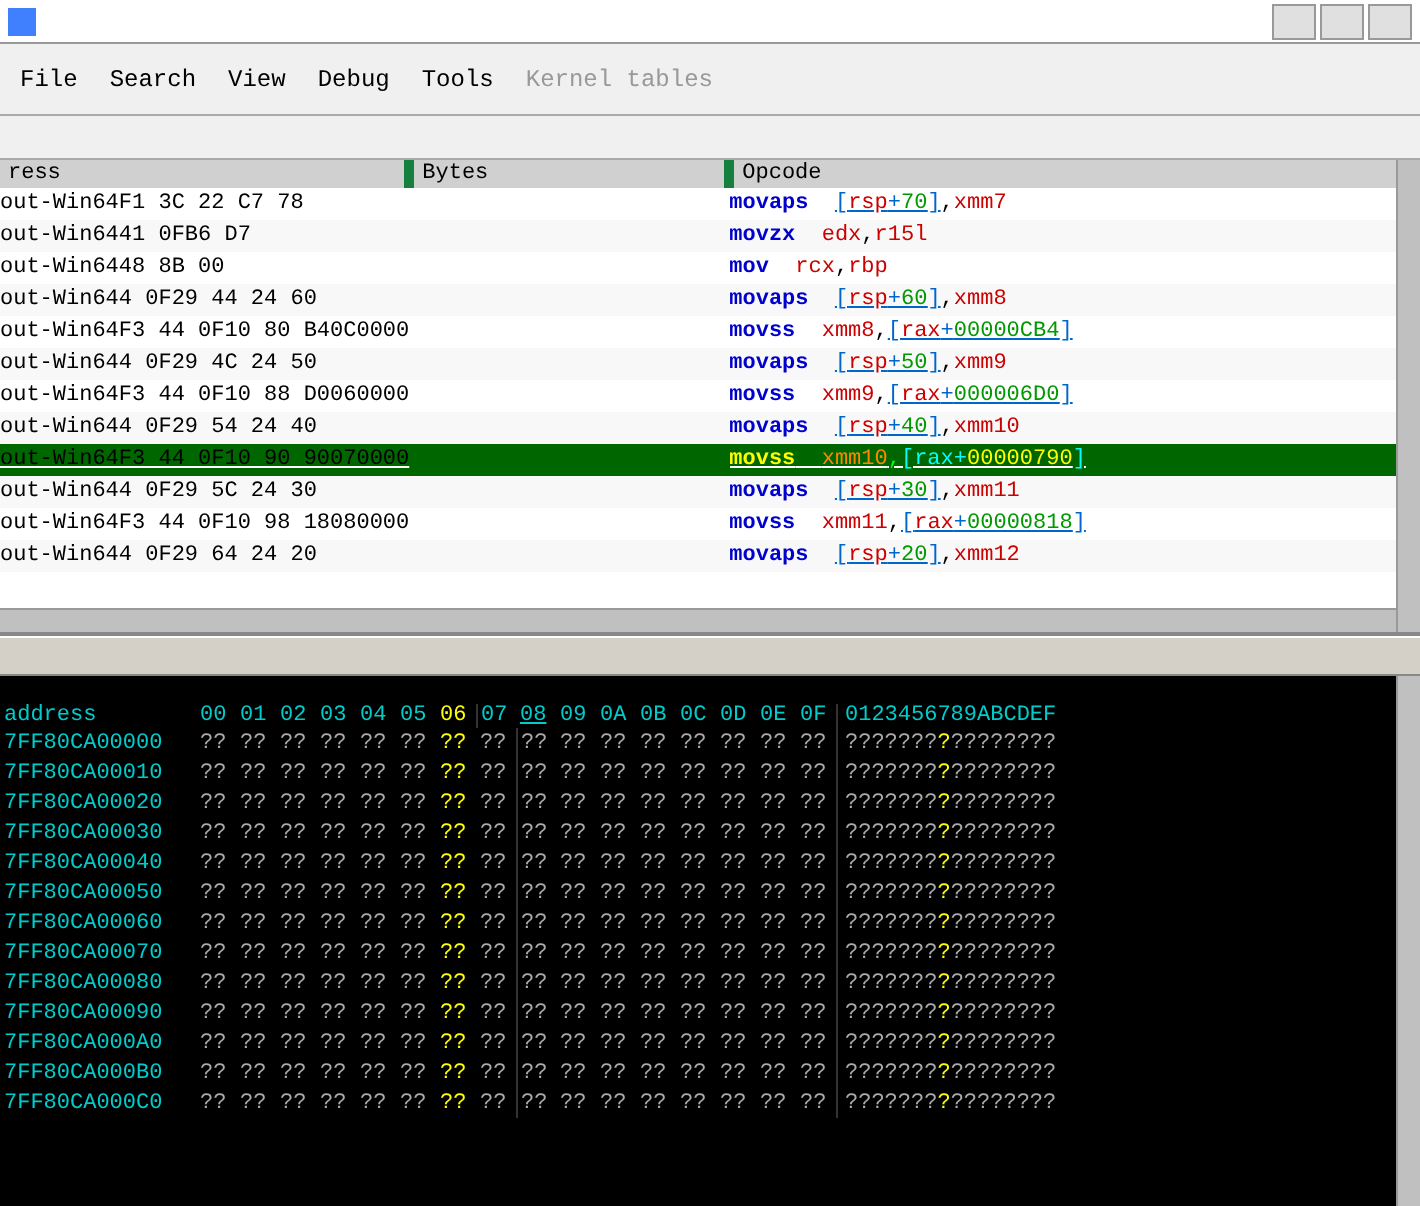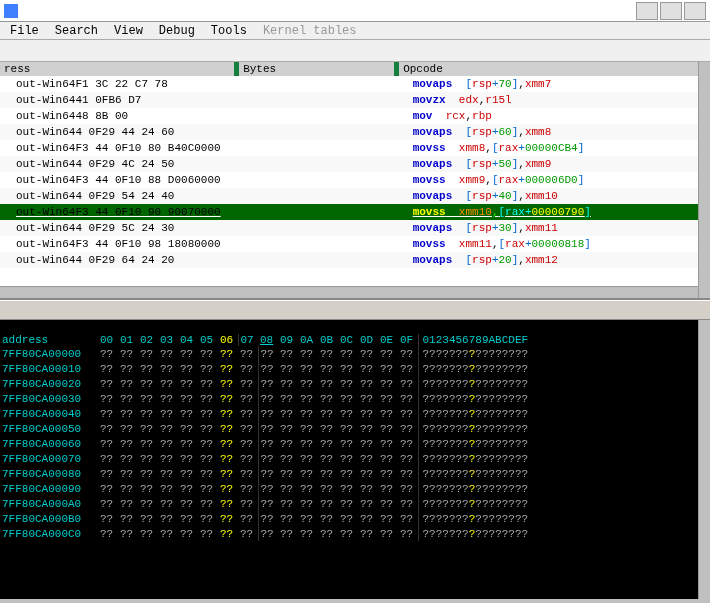--- a/index.html
+++ b/index.html
@@ -50,21 +50,21 @@
       display: flex;
       align-items: center;
       justify-content: center;
     }
 
     
     .menu-bar {
       background: #f0f0f0;
       display: flex;
       align-items: center;
-      height: 18px;
+      height: 36px;
       padding: 0 2px;
       border-bottom: 1px solid #aaa;
       gap: 0;
     }
     .menu-item {
       padding: 2px 8px;
       font-size: 12px;
       cursor: pointer;
       color: #000;
     }
@@ -110,42 +110,42 @@
       padding: 1px 4px;
       font-weight: normal;
       border-right: 5px solid #15803d;
       font-size: 11px;
       color: #000;
     }
     .disasm-row {
       height: 16px;
     }
     .disasm-row td {
-      padding: 0 16px;
+      padding: 0 0;
       font-size: 11px;
       white-space: nowrap;
       overflow: hidden;
     }
     .disasm-row.selected {
       background: #006600 !important;
       color: #ffffff !important;
       text-decoration: underline;
     }
     .disasm-row.selected .col-op { color: #ffff00 !important; }
     .disasm-row.selected .col-args { color: #00ff00 !important; }
     .disasm-row:not(.selected):nth-child(odd) { background: #ffffff; }
     .disasm-row:not(.selected):nth-child(even) { background: #f8f8f8; }
 
     .col-addr { color: #000000; min-width: 130px; }
     .col-bytes { color: #000000; min-width: 130px; }
     .col-op { color: #0000cc; font-weight: bold; }
     .col-args { color: #000000; }
 
     .arg-reg { color: #cc0000; }
-    .arg-mem { color: #0066cc; }
+    .arg-mem { color: #0066cc; text-decoration: underline; }
     .arg-off { color: #009900; }
 
     
     .status-bar {
       background: #d4d0c8;
       height: 20px;
       display: flex;
       align-items: center;
       justify-content: center;
       border-top: 1px solid #fff;

